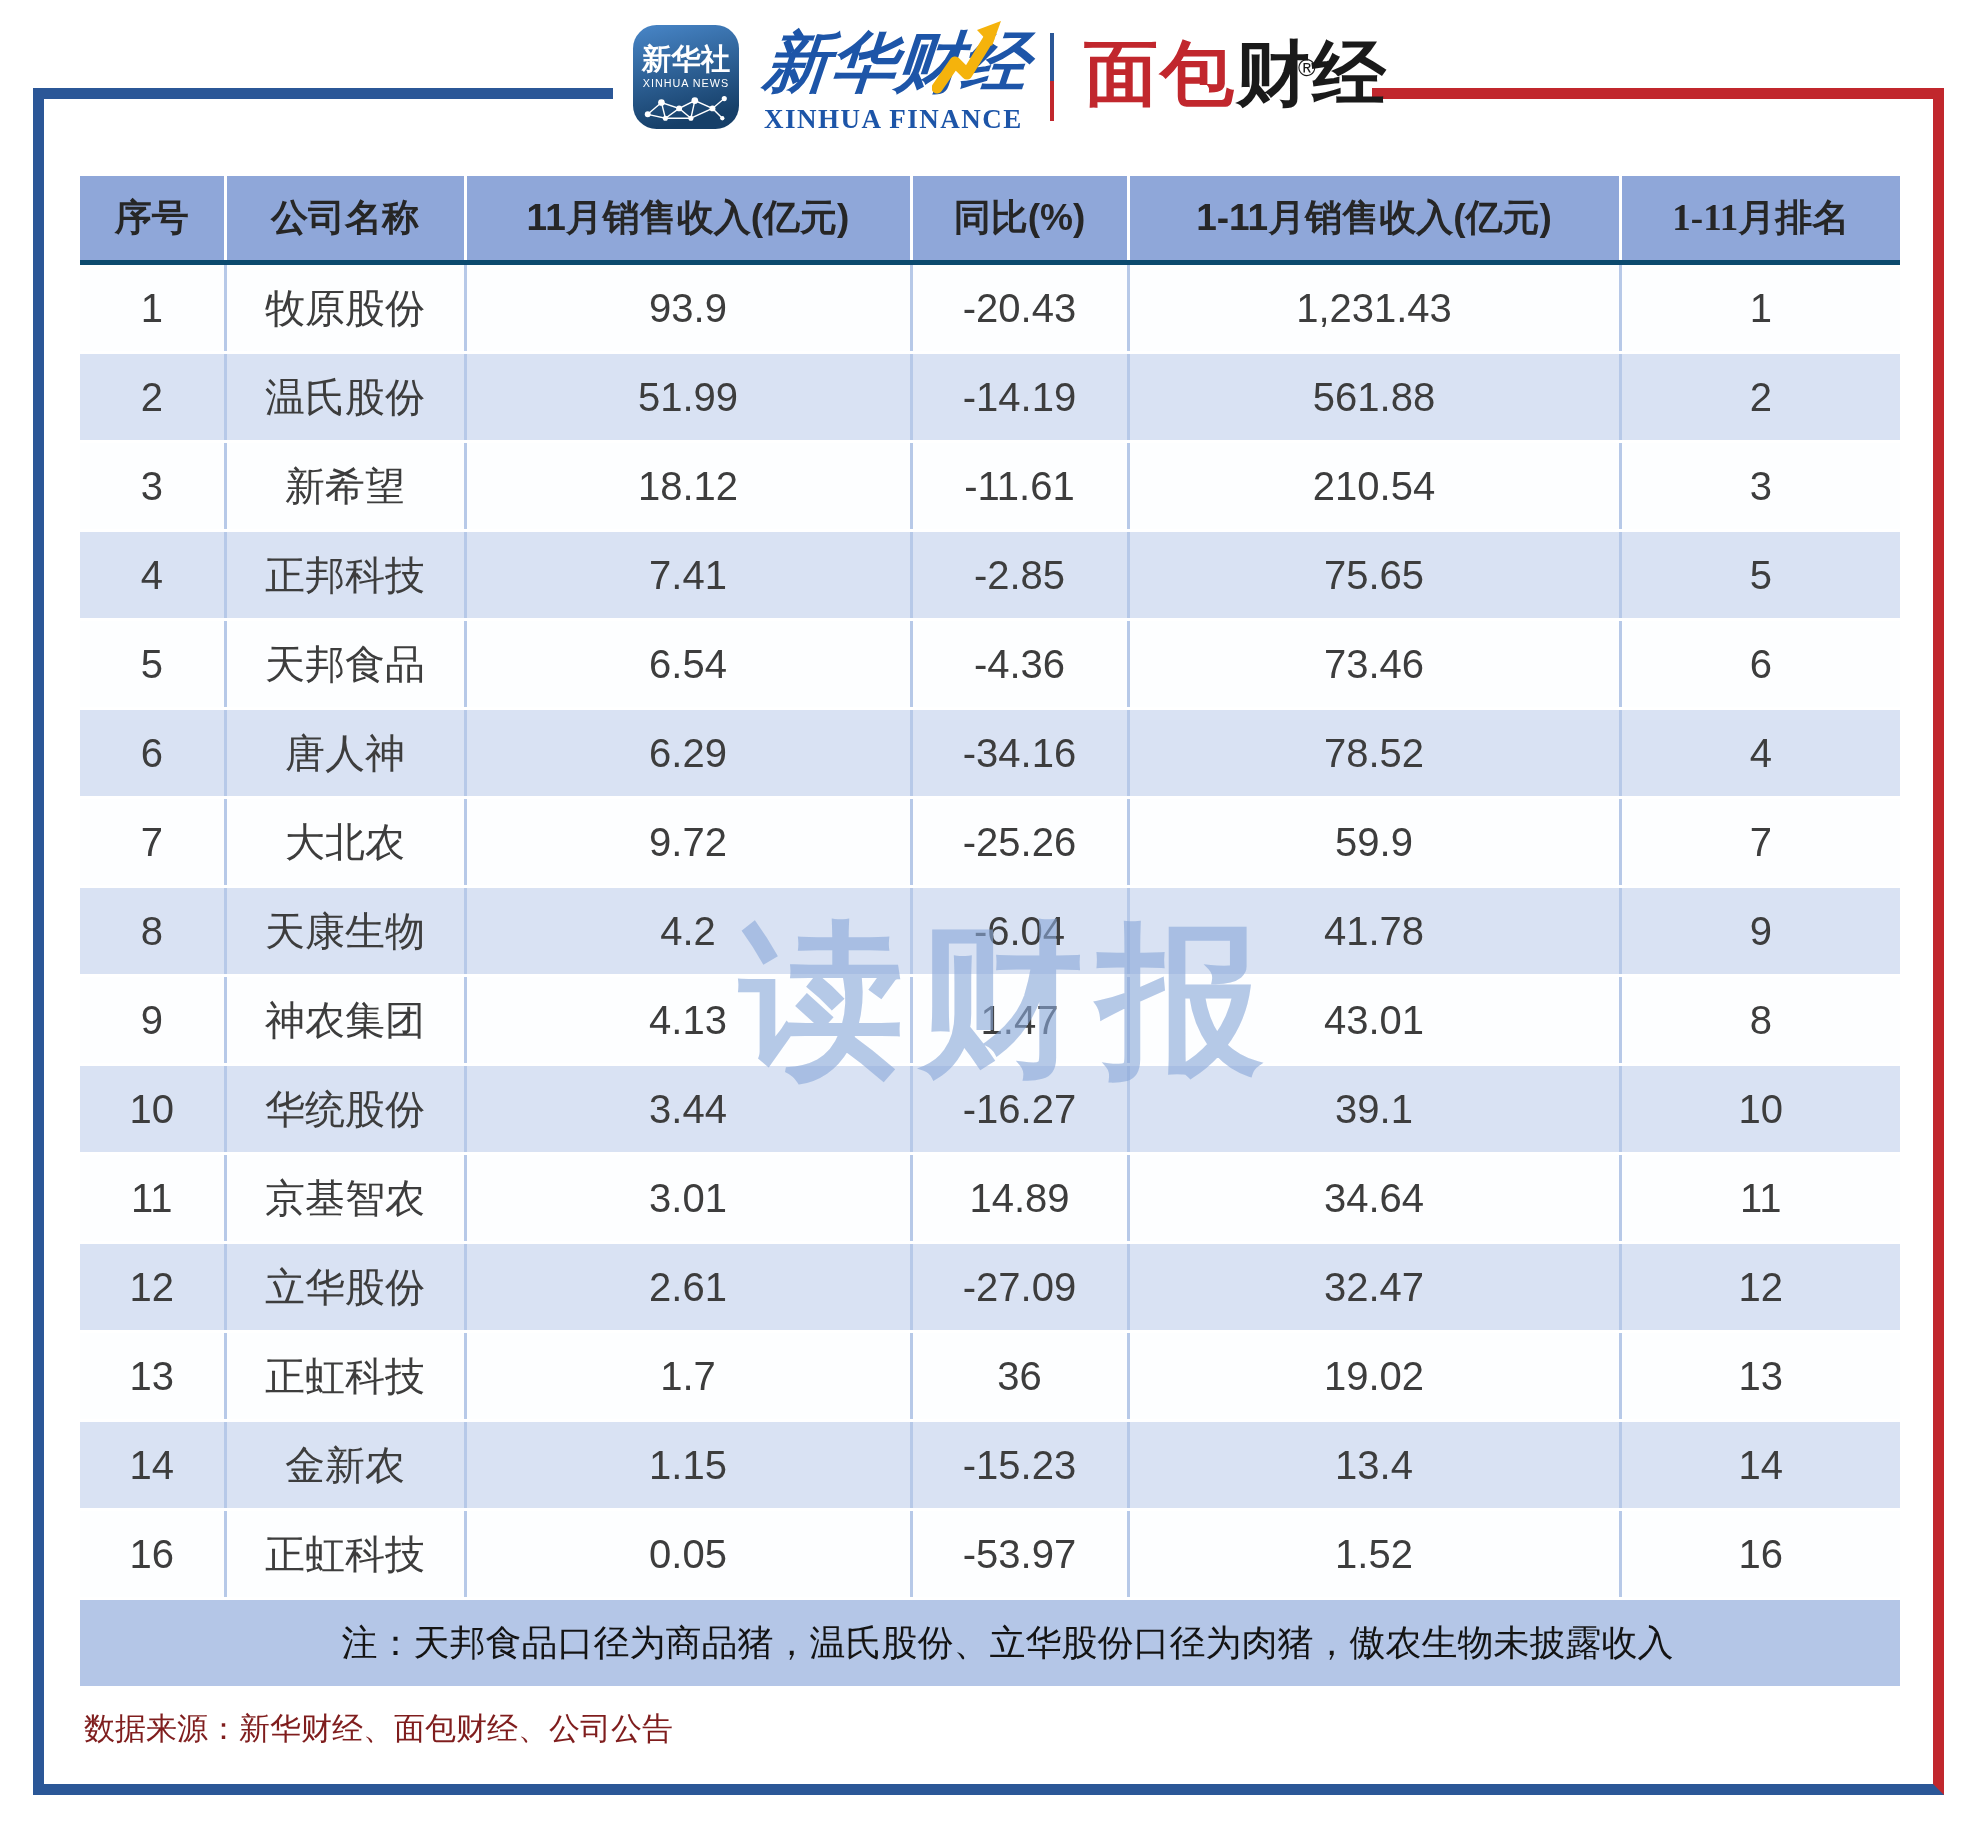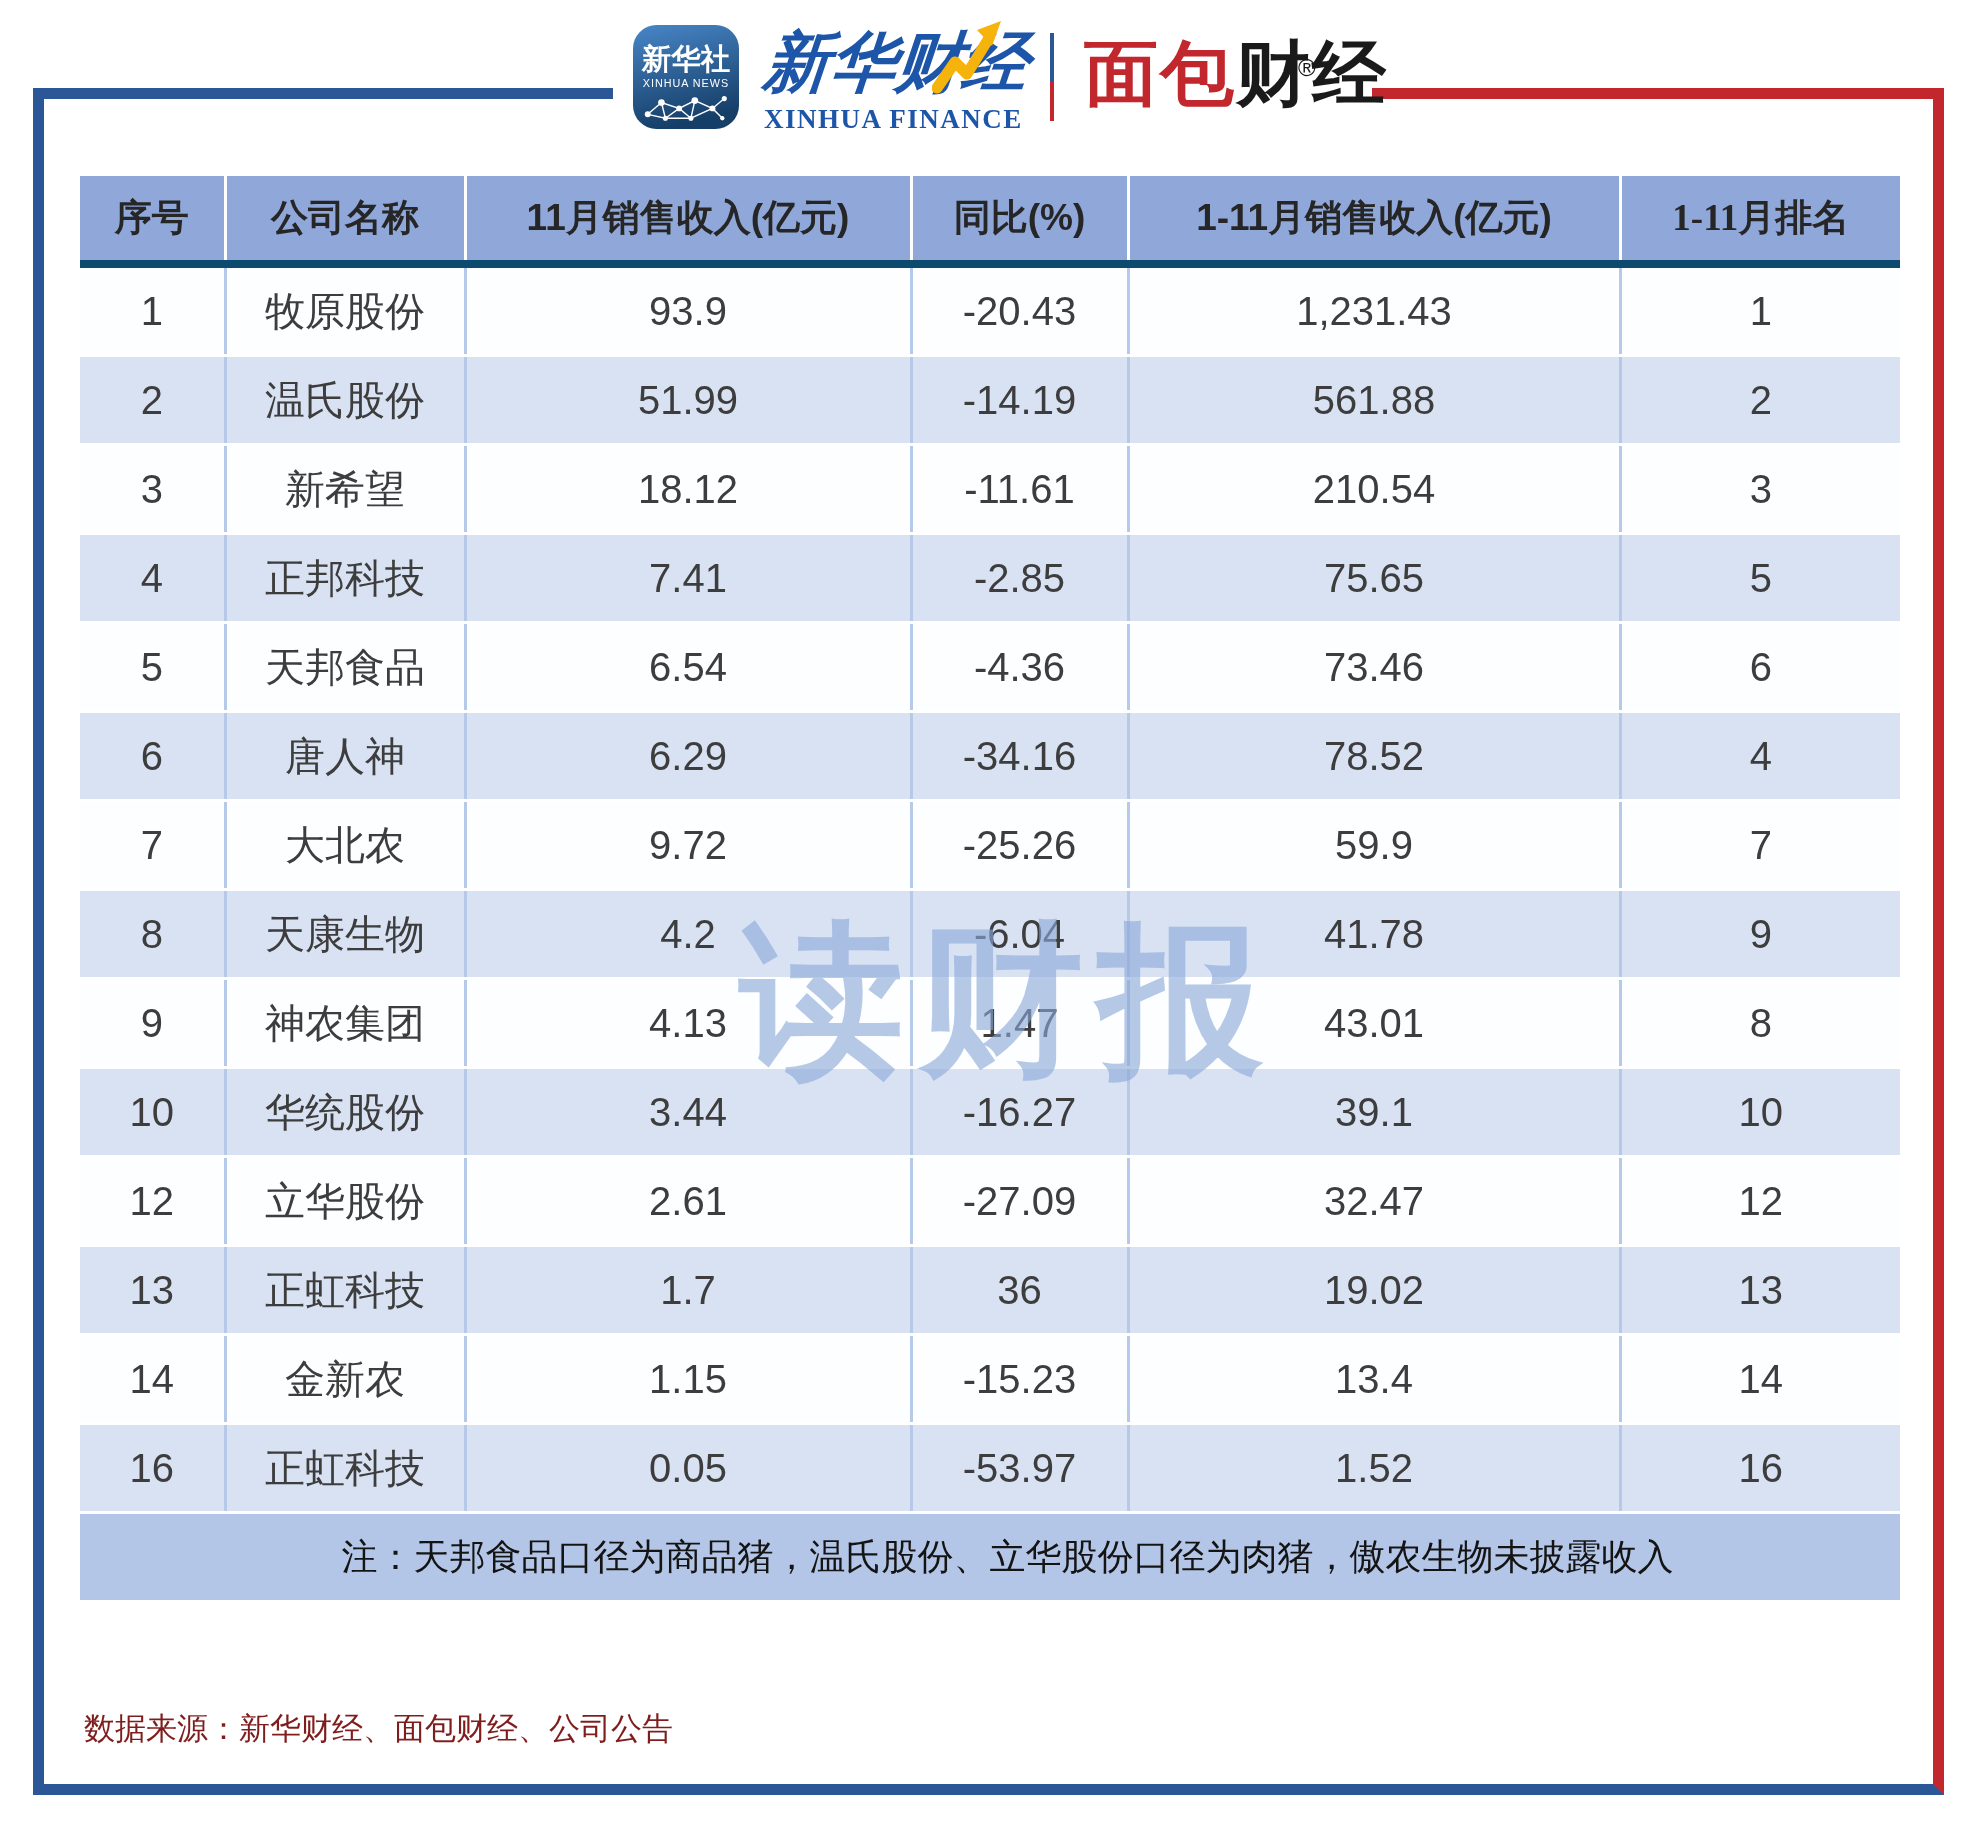--- a/index.html
+++ b/index.html
@@ -47,21 +47,21 @@
 
   
   .data-table{
     position:absolute;left:80px;top:176px;width:1820px;
     border-collapse:collapse;table-layout:fixed;z-index:1;
   }
   .c1{width:145px}.c2{width:240px}.c3{width:446px}.c4{width:217px}.c5{width:492px}.c6{width:280px}
   .data-table th{
     background:#8FA7D9;color:#262626;font-weight:700;font-size:37px;
     height:82px;text-align:center;vertical-align:middle;white-space:nowrap;
-    border-right:3px solid #ffffff;border-bottom:8px solid #0c4a6e;
+    border-right:3px solid #ffffff;border-bottom:5px solid #0c4a6e;
   }
   .data-table th:last-child{border-right:none;font-family:Liberation Serif, serif;}
   .data-table td{
     font-size:40px;color:#3D3D3D;height:84px;text-align:center;vertical-align:middle;
     border-right:3px solid #B7C9E8;border-bottom:3px solid #ffffff;white-space:nowrap;
   }
   .data-table tbody td:last-child{border-right:none;}
   .data-table tbody tr:nth-child(odd){background:#FDFEFF;}
   .data-table tbody tr:nth-child(even){background:#D9E2F3;}
   .note-cell{
@@ -232,20 +232,28 @@
         </tr>
         <tr>
           <td>10</td>
           <td>华统股份</td>
           <td>3.44</td>
           <td>-16.27</td>
           <td>39.1</td>
           <td>10</td>
         </tr>
         <tr>
+          <td>11</td>
+          <td>京基智农</td>
+          <td>3.01</td>
+          <td>14.89</td>
+          <td>34.64</td>
+          <td>11</td>
+        </tr>
+        <tr>
           <td>12</td>
           <td>立华股份</td>
           <td>2.61</td>
           <td>-27.09</td>
           <td>32.47</td>
           <td>12</td>
         </tr>
         <tr>
           <td>13</td>
           <td>正虹科技</td>

